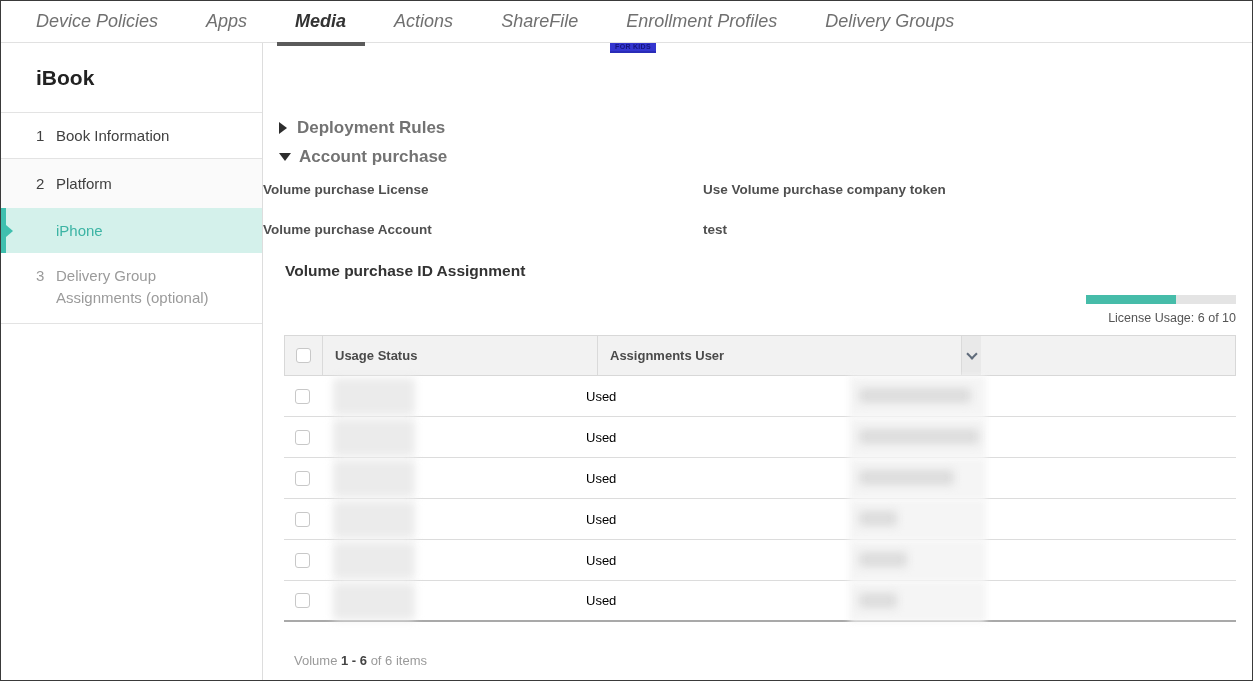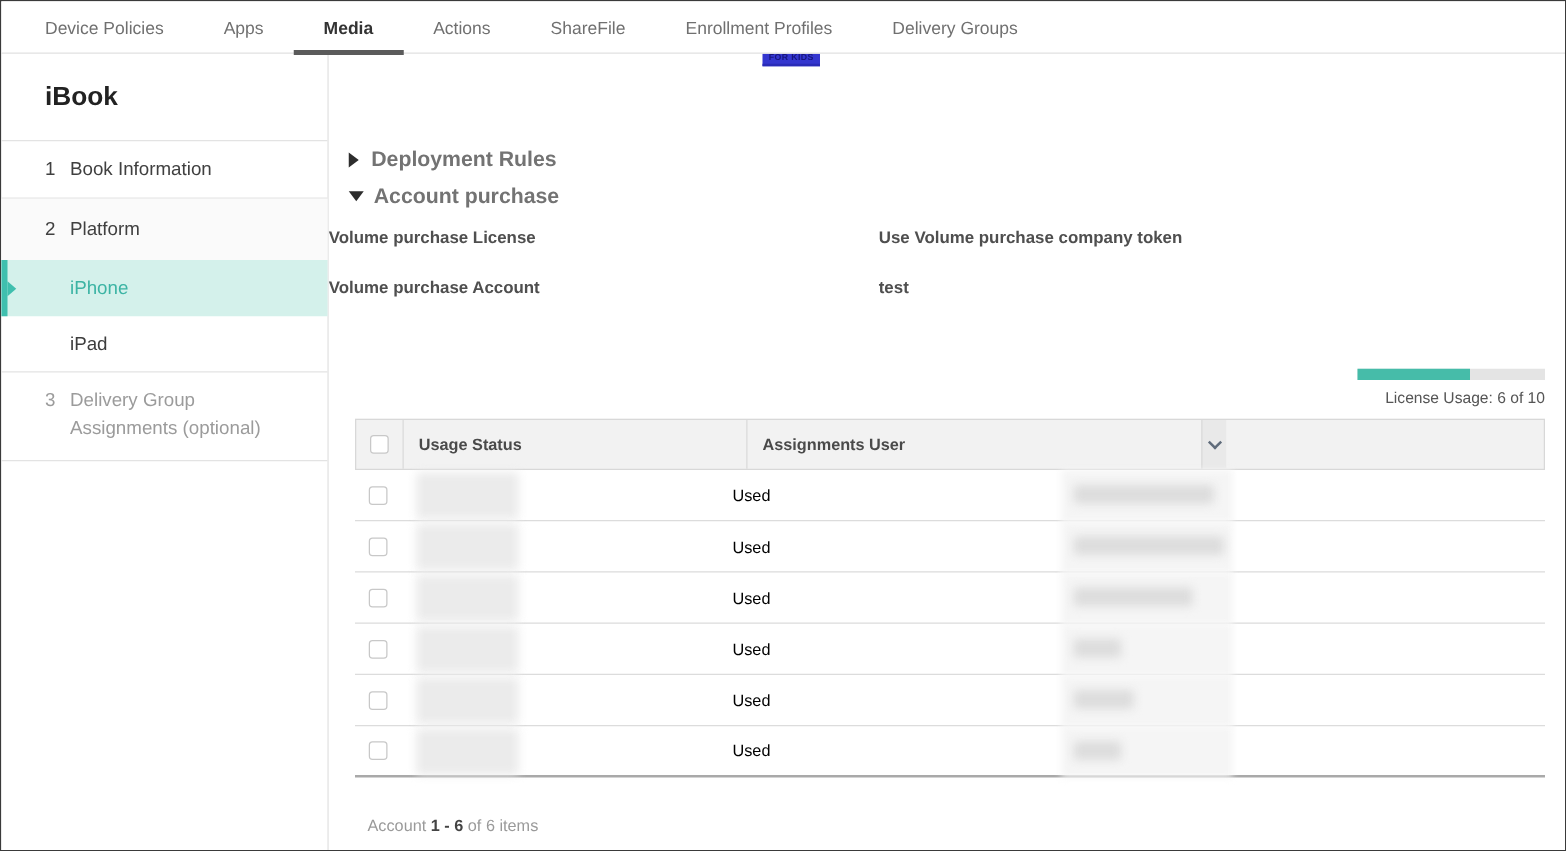--- a/index.html
+++ b/index.html
@@ -6,21 +6,21 @@
     --teal:#46BCA9;
     --toggle:#7FD3C8;
     --ink:#333;
   }
   *{margin:0;padding:0;box-sizing:border-box;}
   body{font-family:"Liberation Sans",sans-serif;background:#fff;}
   .screen{position:relative;width:1253px;height:681px;border:1px solid #3a3a3a;background:#fff;overflow:hidden;}
 
   
   .topnav{position:absolute;left:0;top:0;width:100%;height:42px;background:#fff;border-bottom:1px solid #e1e1e1;display:flex;align-items:center;padding-left:35px;gap:48px;z-index:5;}
-  .tab{font-size:14px;color:#707070;cursor:pointer;position:relative;white-space:nowrap;}
+  .tab{font-size:18px;color:#707070;cursor:pointer;position:relative;white-space:nowrap;font-style:italic;}
   .tab.active{color:#333;font-weight:700;}
   .tab.active .underline{position:absolute;left:50%;transform:translateX(-50%);bottom:-14px;width:88px;height:4px;background:#5b5b5b;}
 
   
   .sidebar{position:absolute;left:0;top:42px;width:262px;height:639px;background:#fff;border-right:1px solid #ddd;}
   .sb-title{height:70px;display:flex;align-items:center;padding-left:35px;font-size:21px;font-weight:700;color:#222;border-bottom:1px solid #e3e3e3;}
   .sb-step{display:flex;align-items:center;padding-left:35px;font-size:15px;color:#404040;border-bottom:1px solid #e3e3e3;}
   .sb-step .num{width:20px;flex:none;}
   .sb-step1{height:46px;}
   .sb-step2{height:49px;background:#fafafa;border-bottom:none;}
@@ -109,23 +109,20 @@
       <span>Book Information</span>
     </div>
     <div class="sb-step sb-step2">
       <span class="num">2</span>
       <span>Platform</span>
     </div>
     <div class="sb-sub selected">
       <span class="accent"></span>
       <span>iPhone</span>
     </div>
-    <div class="sb-sub ipad">
-      <span>iPad</span>
-    </div>
     <div class="sb-step3">
       <span class="num">3</span>
       <span>Delivery Group Assignments (optional)</span>
     </div>
   </div>
 
   <div class="main">
 
     <div class="forkids">FOR KIDS</div>
 
@@ -142,20 +139,21 @@
 
     <div class="field-row r1">
       <span class="flabel">Volume purchase License</span>
       <span class="fvalue">Use Volume purchase company token</span>
     </div>
     <div class="field-row r2">
       <span class="flabel">Volume purchase Account</span>
       <span class="fvalue">test</span>
     </div>
 
+    <div class="assign-title">Volume purchase ID Assignment</div>
 
     <div class="usage-bar">
       <div class="usage-fill" style="width: 60%;"></div>
     </div>
     <div class="usage-text">License Usage: 6 of 10</div>
 
     <div class="table">
       <div class="thead">
         <div class="th col-check">
           <span class="cbx"></span>
@@ -261,19 +259,19 @@
           <div class="td col-user">
               <span class="user-band"></span>
               <span class="blur-user" style="width:38px;"></span>
             </div>
           <div class="td col-chev" style="background:transparent;"></div>
         </div>
       </div>
     </div>
 
     <div class="tfoot">
-      <span>Account</span>
+      <span>Volume</span>
       <span class="range">1 - 6</span>
       <span>of 6 items</span>
     </div>
 
   </div>
 </div>
 
 </body></html>

